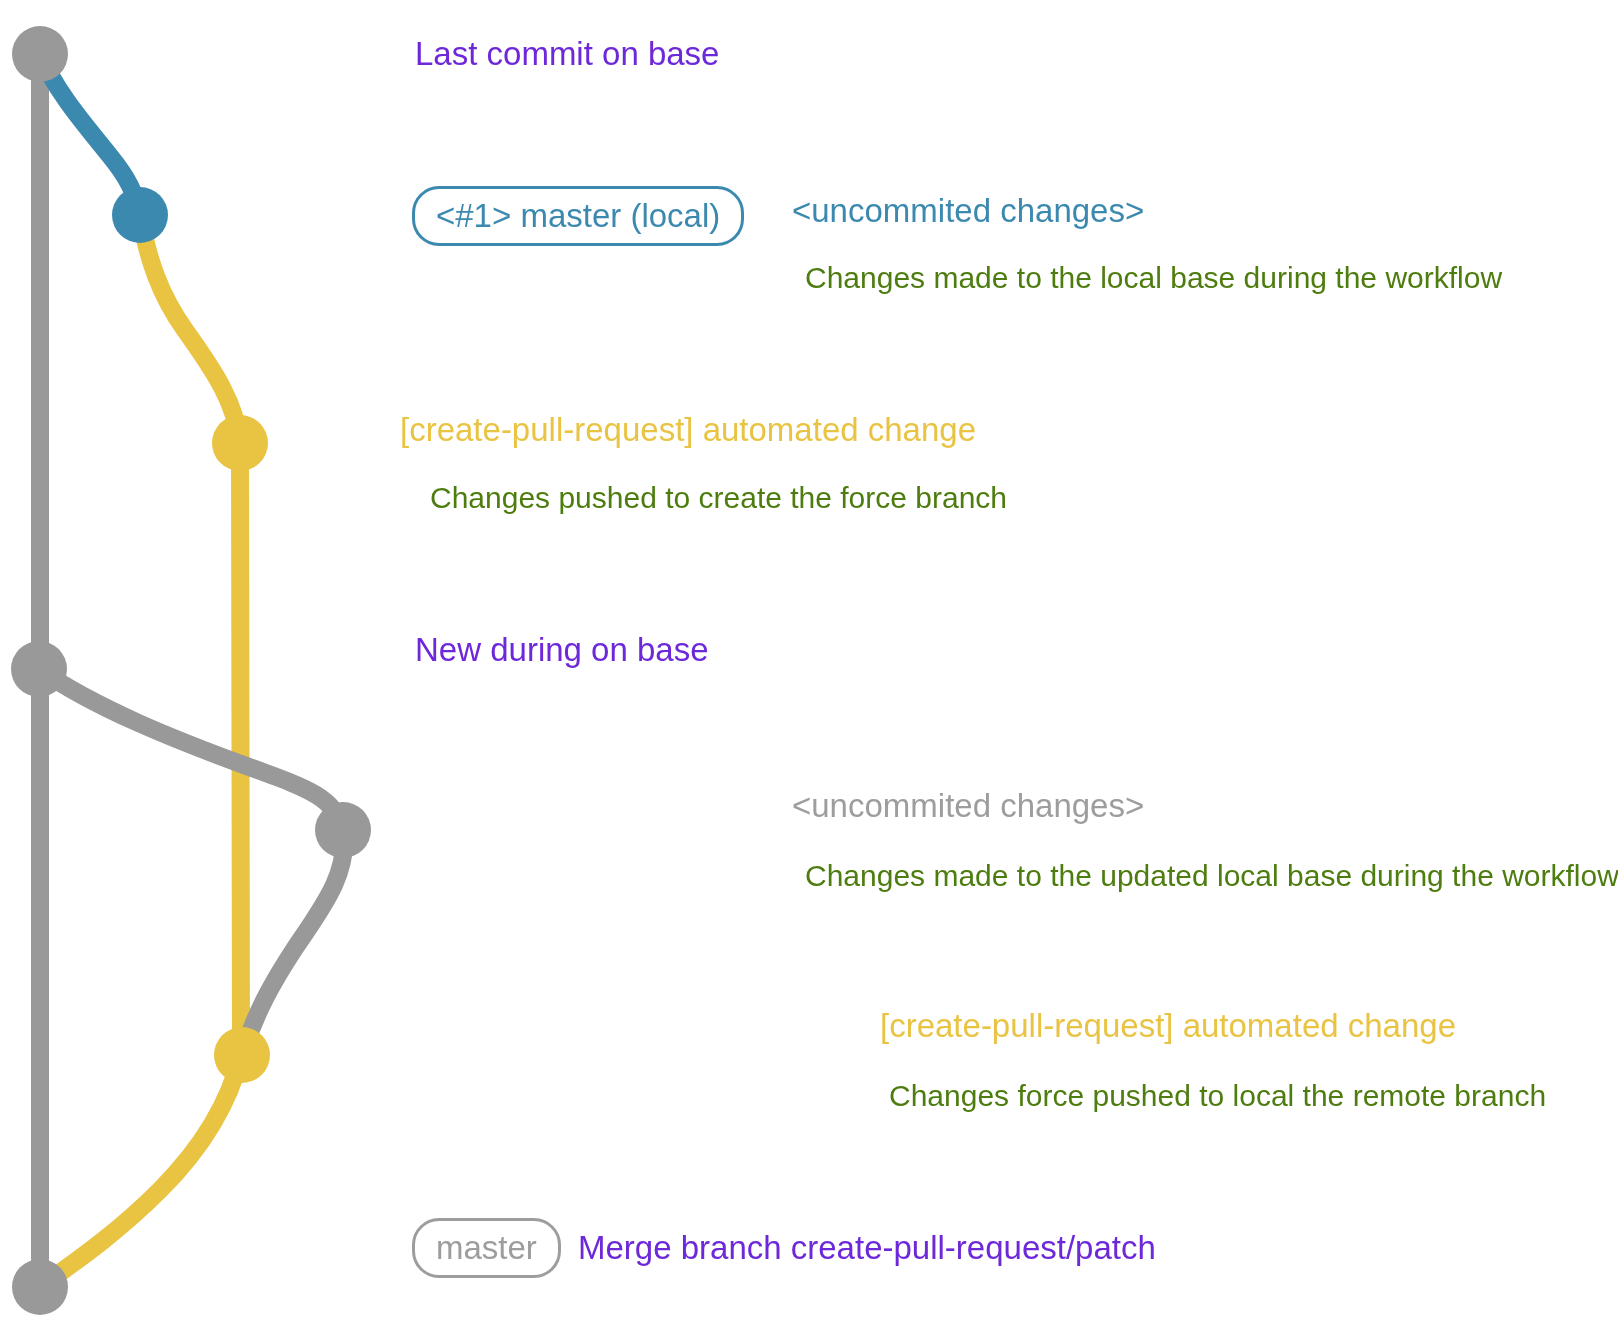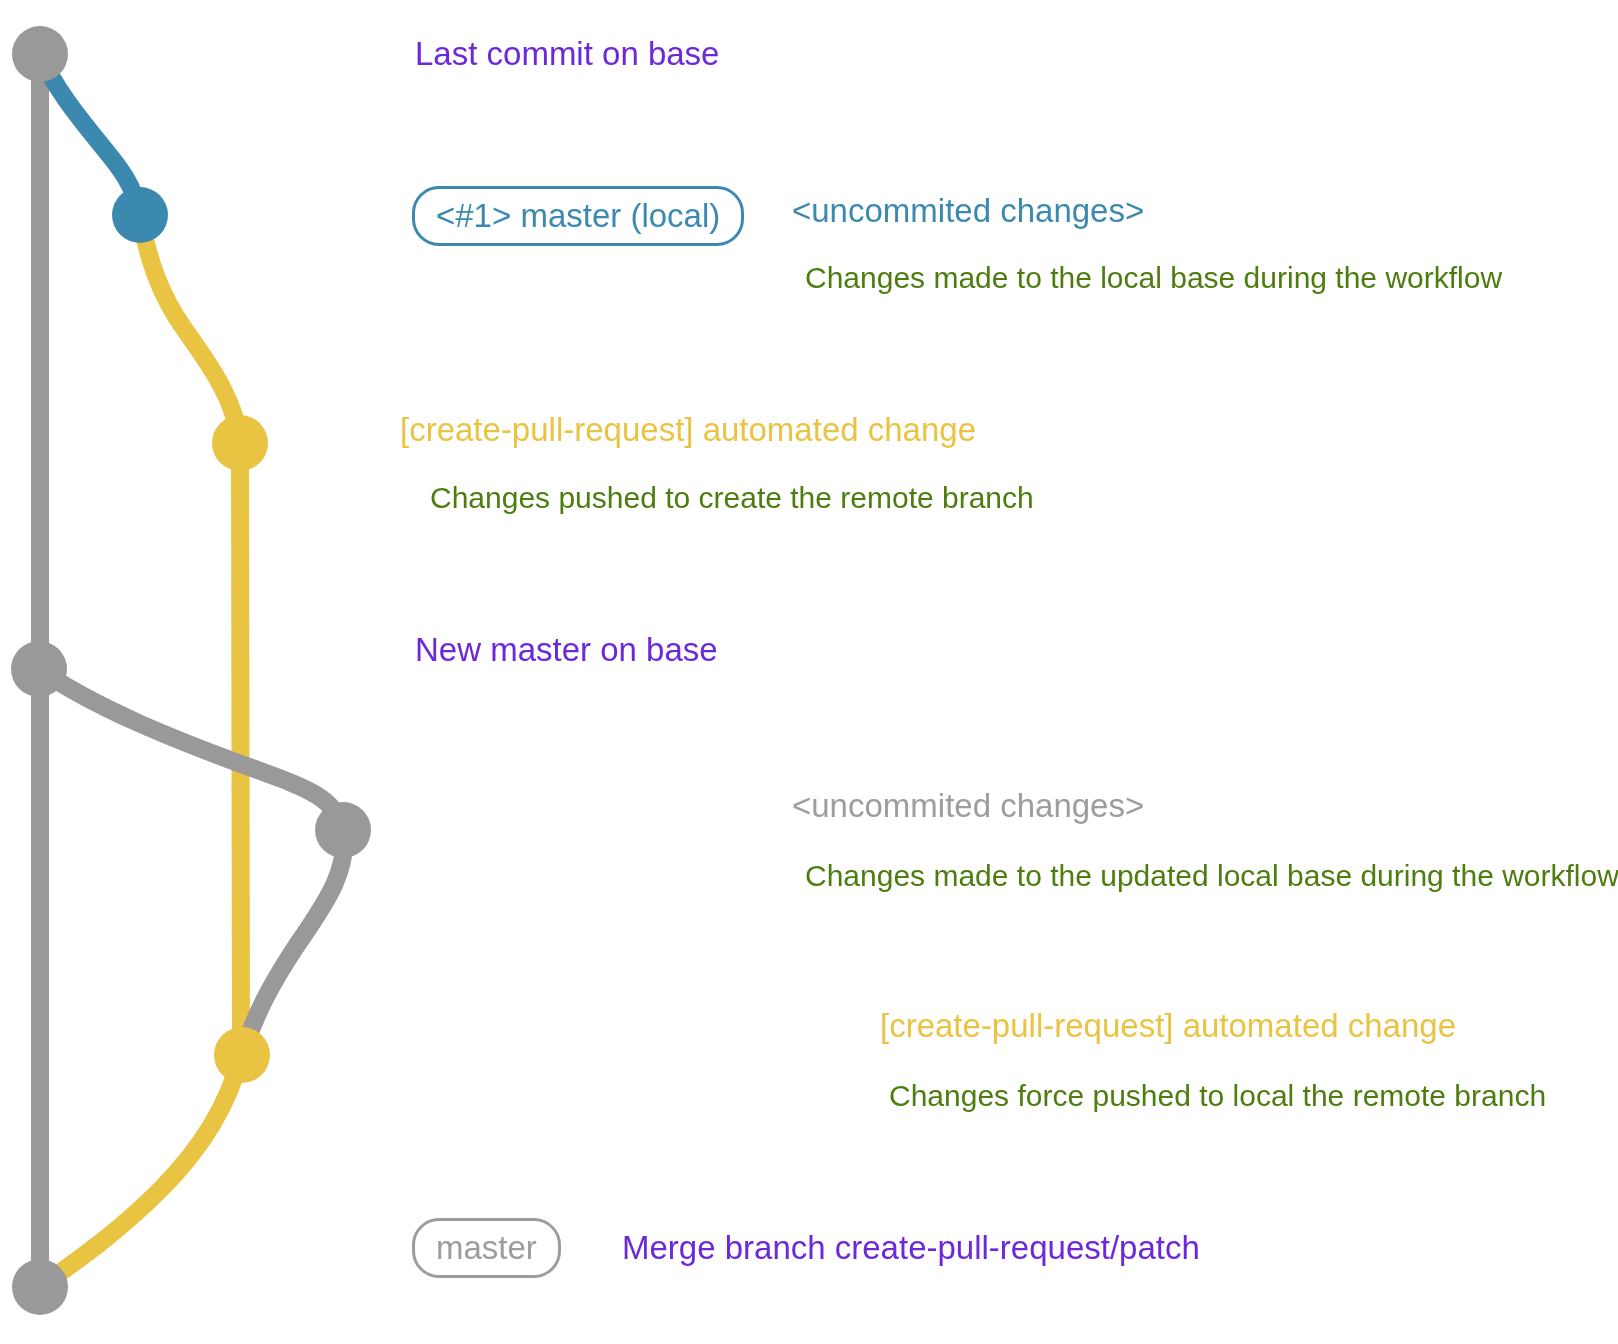--- a/index.html
+++ b/index.html
@@ -57,26 +57,26 @@
     <circle cx="40" cy="1287" r="28" fill="#999999"></circle>
   </svg>
 
   <div class="lbl c-graytext" style="left:415px; top:54px;">Last commit on base</div>
 
   <div class="badge blue" style="left:412px; top:216px;">&lt;#1&gt; master (local)</div>
   <div class="lbl c-blue" style="left:792px; top:211px;">&lt;uncommited changes&gt;</div>
   <div class="desc" style="left:805px; top:258px;">Changes made to the local base during the workflow</div>
 
   <div class="lbl c-yellow" style="left:400px; top:430px;">[create-pull-request] automated change</div>
-  <div class="desc" style="left:430px; top:478px;">Changes pushed to create the remote branch</div>
+  <div class="desc" style="left:430px; top:478px;">Changes pushed to create the force branch</div>
 
-  <div class="lbl c-graytext" style="left:415px; top:650px;">New master on base</div>
+  <div class="lbl c-graytext" style="left:415px; top:650px;">New during on base</div>
 
   <div class="lbl c-boxgray" style="left:792px; top:806px;">&lt;uncommited changes&gt;</div>
   <div class="desc" style="left:805px; top:856px;">Changes made to the updated local base during the workflow</div>
 
   <div class="lbl c-yellow" style="left:880px; top:1026px;">[create-pull-request] automated change</div>
   <div class="desc" style="left:889px; top:1076px;">Changes force pushed to local the remote branch</div>
 
   <div class="badge gray" style="left:412px; top:1248px;">master</div>
-  <div class="lbl c-graytext" style="left:578px; top:1248px;margin-left:44px;">Merge branch create-pull-request/patch</div>
+  <div class="lbl c-graytext" style="left:578px; top:1248px;">Merge branch create-pull-request/patch</div>
 
 </div>
 
 </body></html>

